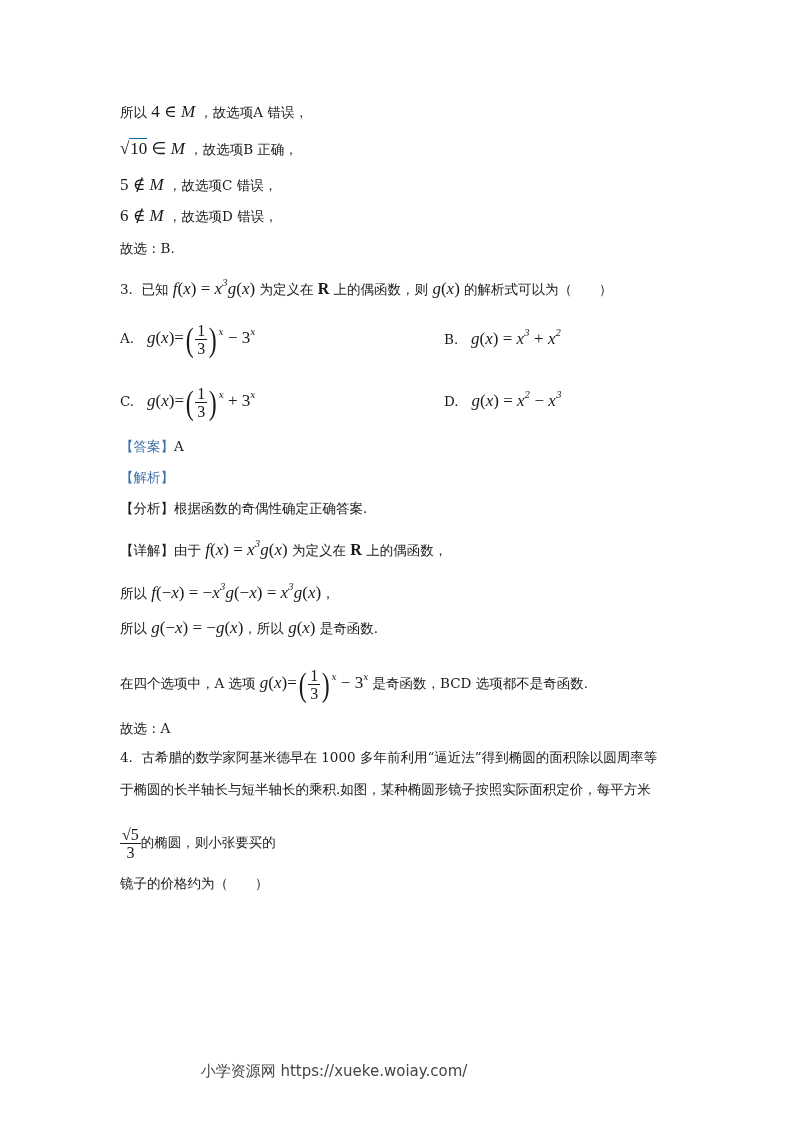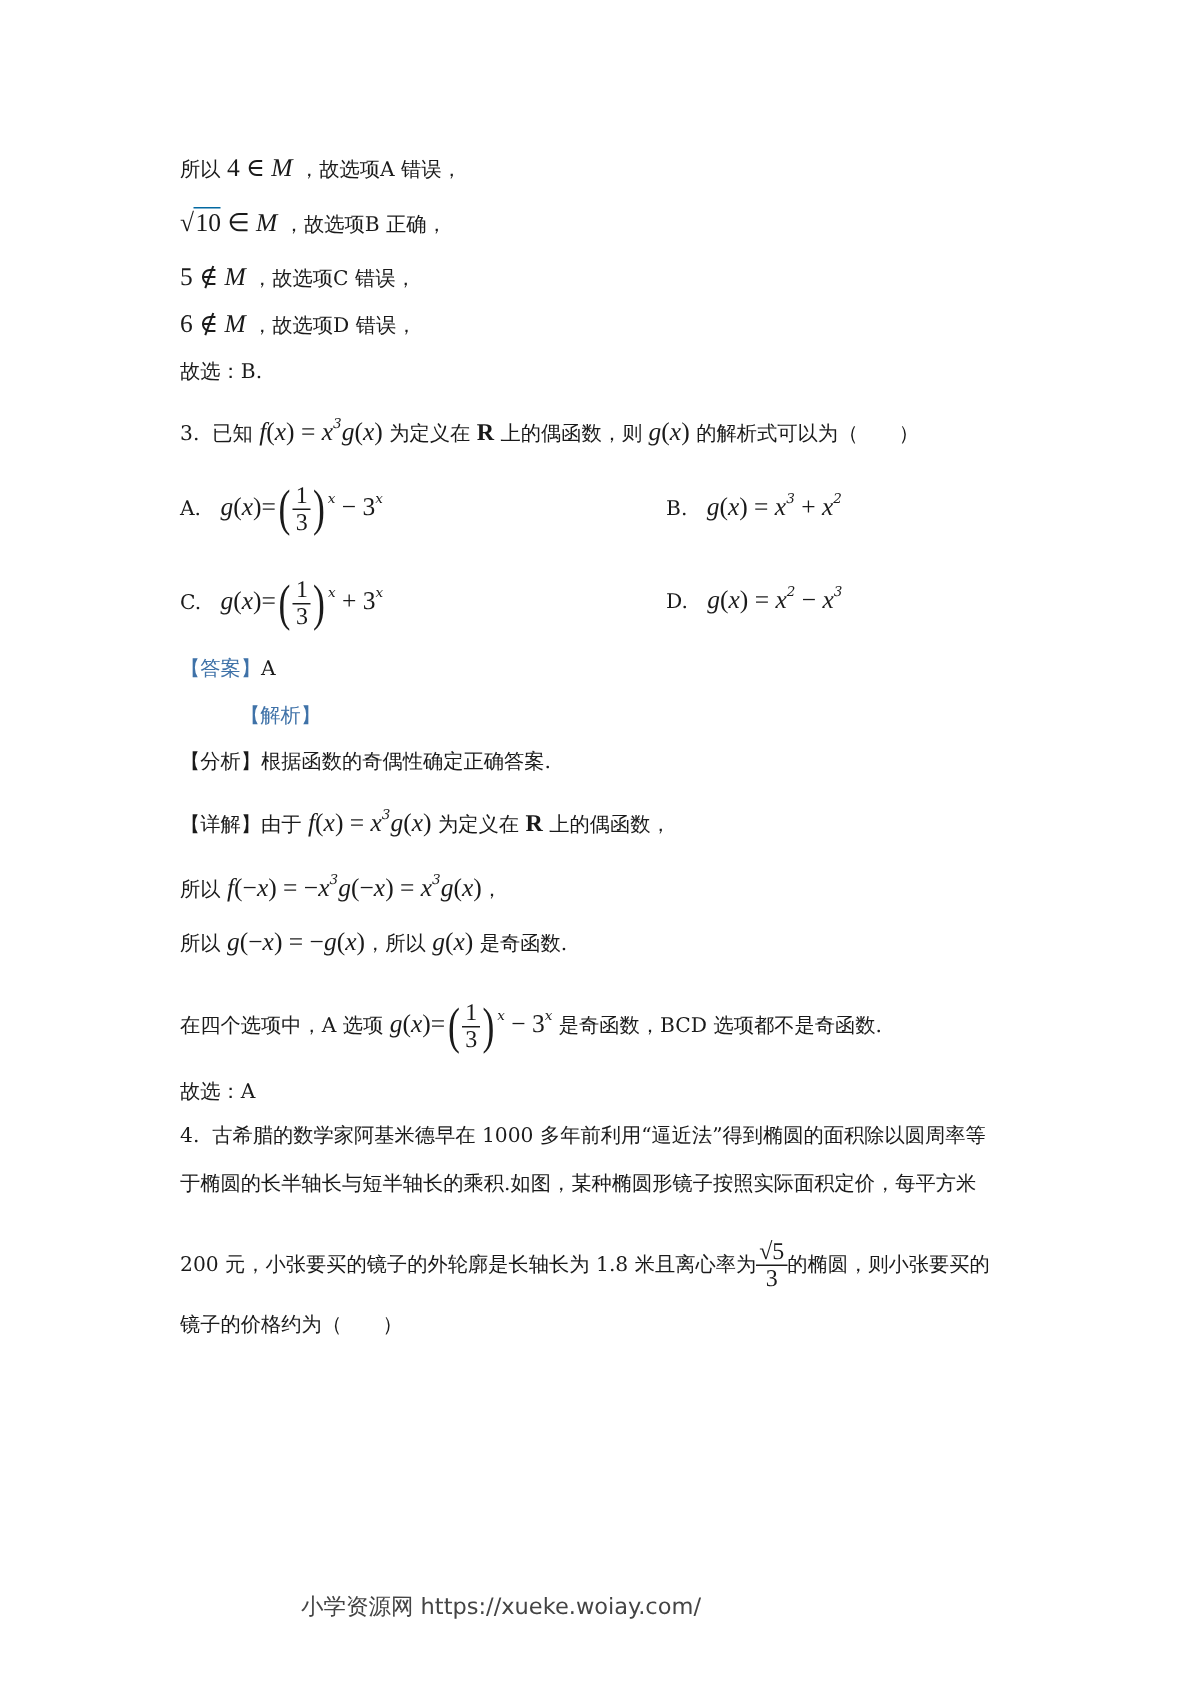--- a/index.html
+++ b/index.html
@@ -73,21 +73,21 @@
     </span><span class="paren">)</span><sup>x</sup><span class="mr"> + 3</span><sup>x</sup>
 </div>
 <div class="opt" style="left:444px; top:390px;">
   <span>D.</span>&nbsp;&nbsp;
   <span class="m">g</span><span class="mr">(</span><span class="m">x</span><span class="mr">) = </span><span class="m">x</span><sup>2</sup><span class="mr"> − </span><span class="m">x</span><sup>3</sup>
 </div>
 
 <div class="line" style="top:436px;">
   <span class="blue">【答案】</span><span>A</span>
 </div>
-<div class="line" style="top:467px;margin-left:40px;">
+<div class="line" style="top:467px;">
   <span class="blue">【解析】</span>
 </div>
 <div class="line" style="top:498px;">
   <span>【分析】</span><span>根据函数的奇偶性确定正确答案.</span>
 </div>
 <div class="line" style="top:534px;">
   <span>【详解】</span><span>由于</span>
   <span class="m">f</span><span class="mr">(</span><span class="m">x</span><span class="mr">) = </span><span class="m">x</span><sup>3</sup><span class="m">g</span><span class="mr">(</span><span class="m">x</span><span class="mr">)</span>
   <span>为定义在</span>
   <span class="bold">R</span>
@@ -112,20 +112,20 @@
   <span>是奇函数，BCD 选项都不是奇函数.</span>
 </div>
 <div class="line" style="top:718px;">故选：A</div>
 
 <div class="line" style="top:747px;">
   <span>4.</span>&nbsp;
   <span>古希腊的数学家阿基米德早在 1000 多年前利用“逼近法”得到椭圆的面积除以圆周率等</span>
 </div>
 <div class="line" style="top:779px;">于椭圆的长半轴长与短半轴长的乘积.如图，某种椭圆形镜子按照实际面积定价，每平方米</div>
 <div class="line" style="top:826px;">
-  <span>200 元，小张要买的镜子的外轮廓是长轴长为 1.8 米且离心率为</span><span class="frac">
+  <span class="frac">
       <span class="num">√5</span>
       <span>3</span>
     </span><span>的椭圆，则小张要买的</span>
 </div>
 <div class="line" style="top:873px;">镜子的价格约为（　　）</div>
 
 <div class="footer">小学资源网 https://xueke.woiay.com/</div>
 
 </body></html>

